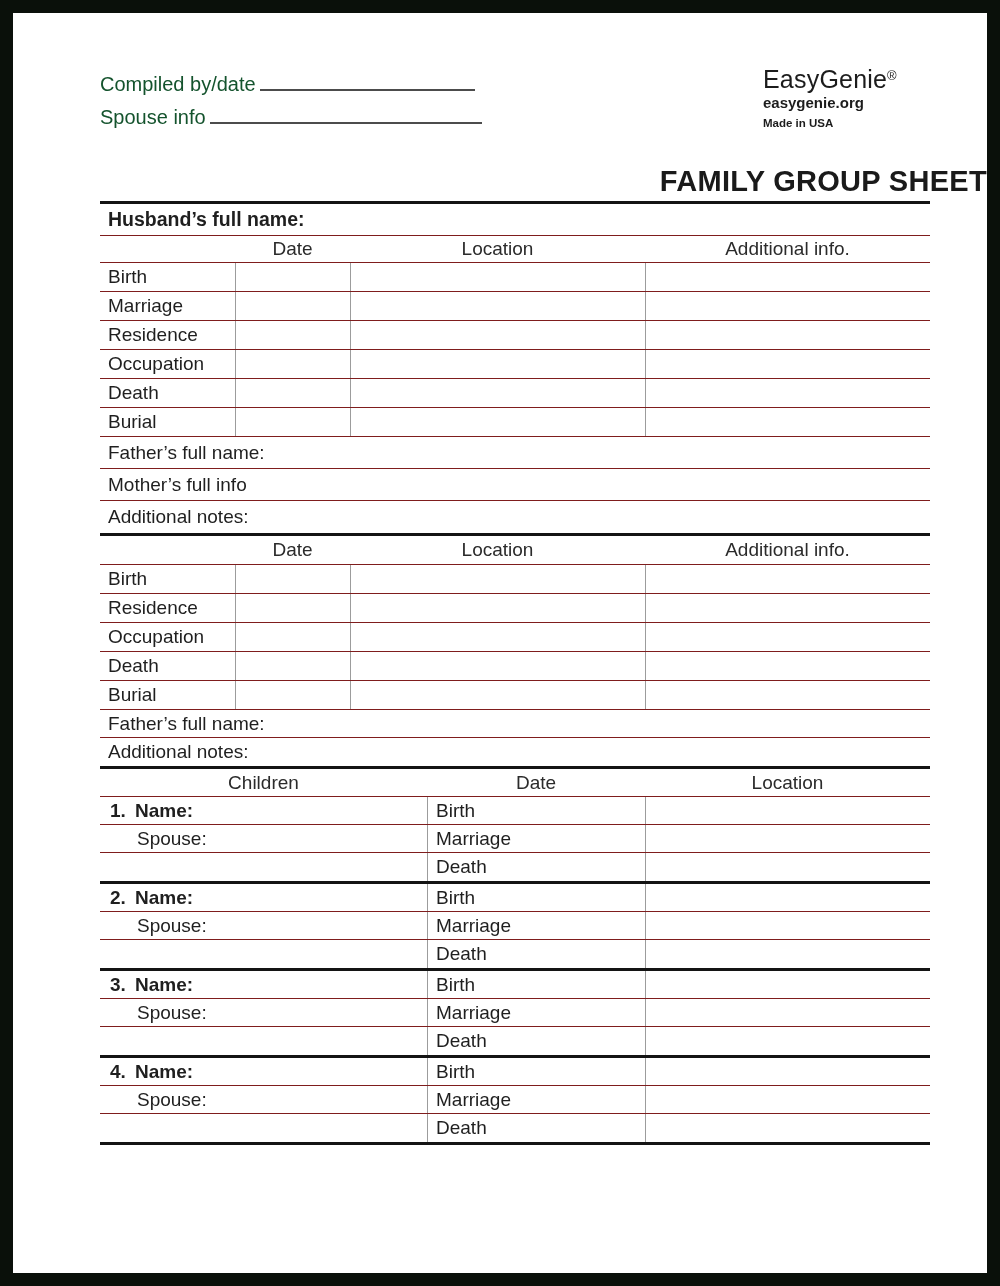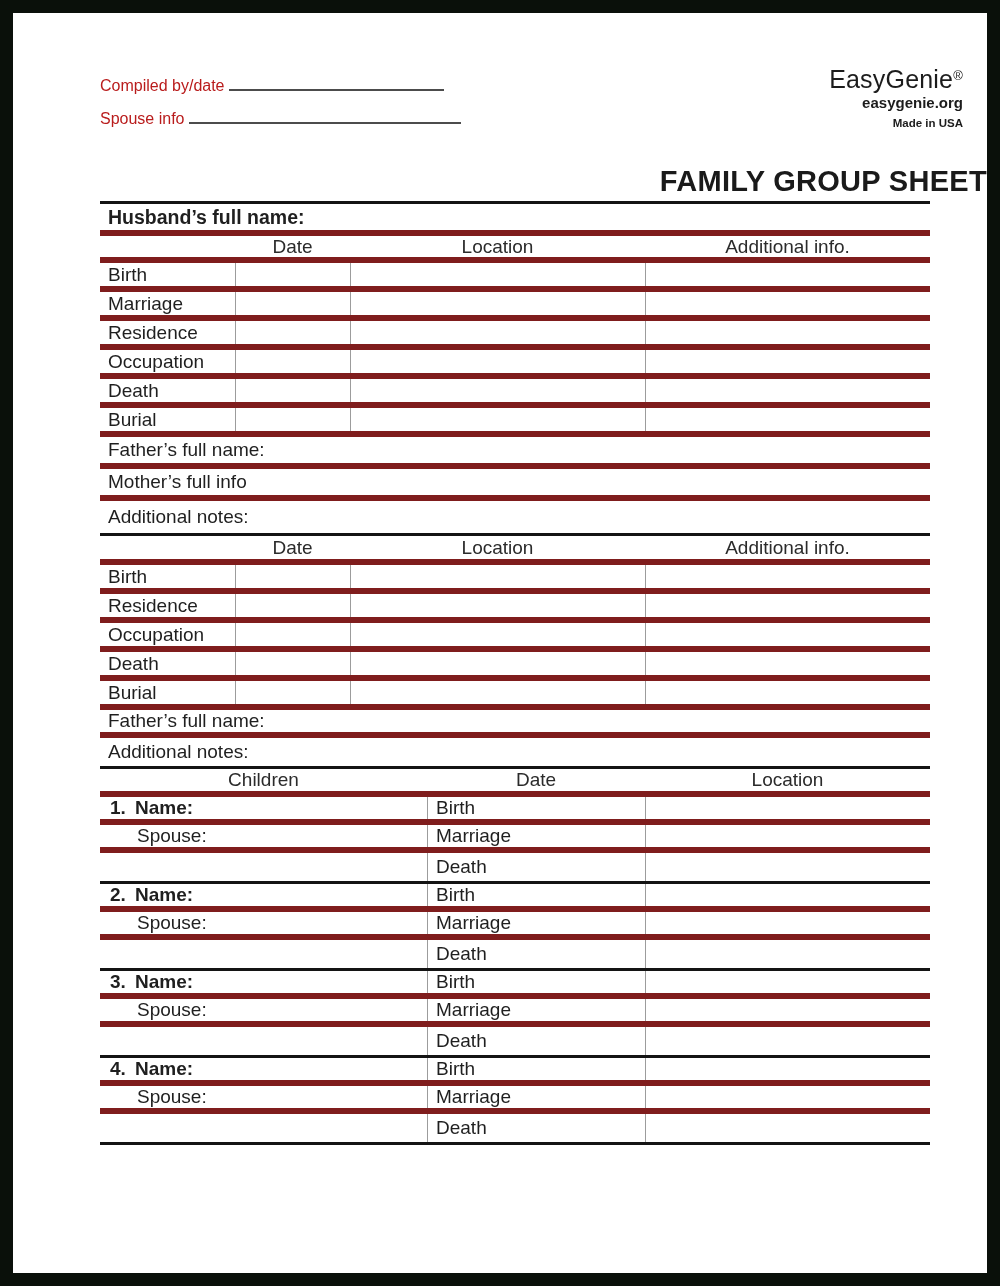--- a/index.html
+++ b/index.html
@@ -11,37 +11,37 @@
     position:relative;
   }
   .page{
     position:absolute;left:13px;top:13px;
     width:974px;height:1260px;
     background:#ffffff;
   }
   
   .top-left{position:absolute;left:87px;top:56px;width:410px;}
   .fill-row{display:flex;align-items:baseline;height:33px;}
-  .fill-label{font-size:16px;color:#b91c1c;white-space:nowrap;}
+  .fill-label{font-size:20px;color:#14532d;white-space:nowrap;}
   .fill-line{flex:1;border-bottom:2px solid #4c4c4c;height:20px;margin-left:4px;}
-  .brand{position:absolute;right:24px;top:52px;width:200px;text-align:right;color:#1c1c1c;}
+  .brand{position:absolute;right:24px;top:52px;width:200px;text-align:left;color:#1c1c1c;}
   .brand-name{font-size:25px;letter-spacing:.2px;}
   .brand-name sup{font-size:13px;vertical-align:8px;}
   .brand-site{font-size:15px;font-weight:700;}
   .brand-made{font-size:11.5px;font-weight:700;margin-top:6px;}
   
   .title{
     position:absolute;left:0;top:152px;width:100%;
     text-align:right;font-size:29px;font-weight:700;
     letter-spacing:.3px;color:#1a1a1a;
   }
   
   .sheet{position:absolute;left:87px;top:188px;width:830px;color:#1f1f1f;}
   .thick{height:3px;background:#141414;}
-  .row{box-sizing:border-box;border-bottom:6px solid #7f1d1d;display:grid;}
+  .row{box-sizing:border-box;border-bottom:1px solid #7f1d1d;display:grid;}
   .row.nosep{border-bottom:none;}
   .g4{grid-template-columns:135px 115px 295px 285px;}
   .g3{grid-template-columns:327px 218px 285px;}
   .g1{grid-template-columns:1fr;}
   .cell{box-sizing:border-box;display:flex;align-items:center;font-size:19px;}
   .vline{border-left:1px solid #9c9c9c;}
   .lblc{padding-left:8px;}
   .ctr{justify-content:center;}
   .name-row{height:32px;}
   .name-row .cell{font-weight:700;font-size:19.5px;padding-left:8px;}

